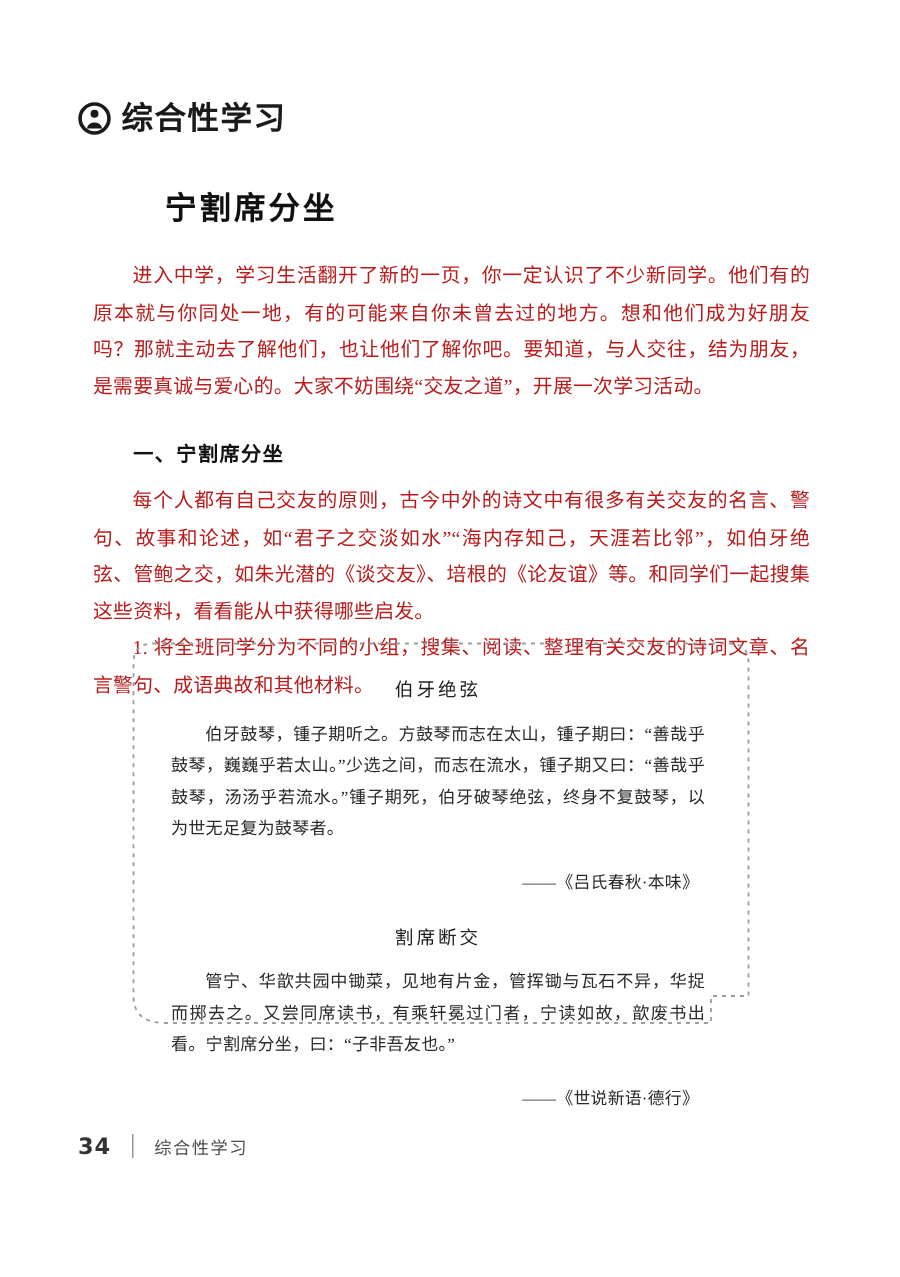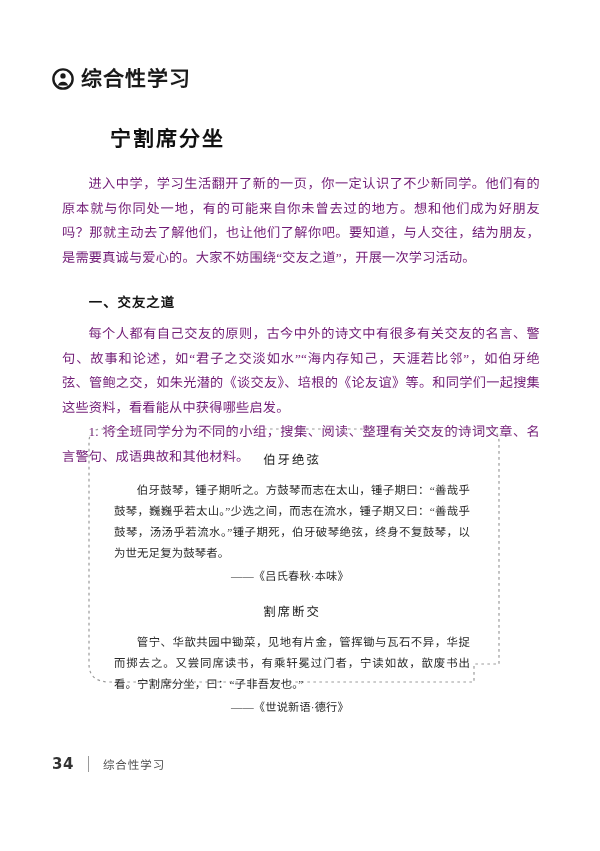--- a/index.html
+++ b/index.html
@@ -71,21 +71,21 @@
   }
 
   p.para {
     margin: 0 0 0 0;
     font-size: 13.2px;
     line-height: 24.5px;
     text-align: justify;
     text-justify: inter-ideograph;
     text-indent: 2em;
     letter-spacing: 0.2px;
-    color: #701a75;
+    color: #b91c1c;
   }
 
   .sec-heading {
     margin: 22px 0 8px 0;
     font-size: 13.4px;
     font-weight: 700;
     line-height: 22px;
     text-indent: 2em;
     letter-spacing: 1px;
     color: #121212;
@@ -134,25 +134,25 @@
     font-size: 11.4px;
     line-height: 21px;
     text-align: justify;
     text-justify: inter-ideograph;
     text-indent: 2em;
     color: #2a2a2a;
     margin: 0;
     letter-spacing: 0.15px;
   }
   .excerpt-source {
-    text-align: center;
+    text-align: right;
     font-size: 11.2px;
     line-height: 20px;
     color: #2a2a2a;
-    margin: 2px 4px 0 0;
+    margin: 15px 4px 0 0;
     letter-spacing: 0.2px;
   }
   .excerpt-block + .excerpt-block {
     margin-top: 16px;
   }
 
   
   .footer {
     position: absolute;
     left: 52px;
@@ -196,21 +196,21 @@
     </span>
     <span class="rubric-label">综合性学习</span>
   </div>
 
   <h1 class="doc-title">宁割席分坐</h1>
 
   <div class="body-col">
 
     <p class="para">进入中学，学习生活翻开了新的一页，你一定认识了不少新同学。他们有的原本就与你同处一地，有的可能来自你未曾去过的地方。想和他们成为好朋友吗？那就主动去了解他们，也让他们了解你吧。要知道，与人交往，结为朋友，是需要真诚与爱心的。大家不妨围绕“交友之道”，开展一次学习活动。</p>
 
-    <h2 class="sec-heading">一、交友之道</h2>
+    <h2 class="sec-heading">一、宁割席分坐</h2>
 
     <p class="para">每个人都有自己交友的原则，古今中外的诗文中有很多有关交友的名言、警句、故事和论述，如“君子之交淡如水”“海内存知己，天涯若比邻”，如伯牙绝弦、管鲍之交，如朱光潜的《谈交友》、培根的《论友谊》等。和同学们一起搜集这些资料，看看能从中获得哪些启发。</p>
     <p class="para">1. 将全班同学分为不同的小组，搜集、阅读、整理有关交友的诗词文章、名言警句、成语典故和其他材料。</p>
 
   </div>
 
   <div class="callout-wrap">
     <svg class="callout-svg" viewBox="0 0 412 262" preserveAspectRatio="none" aria-hidden="true">
       <path d="M 14 1
                L 398 1

